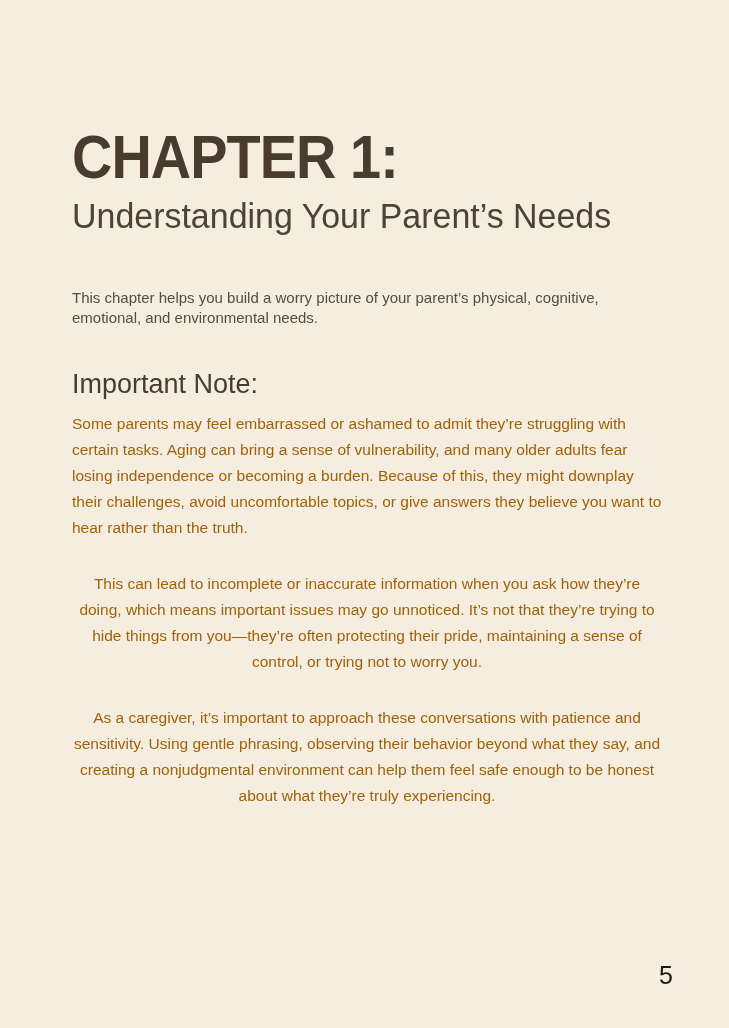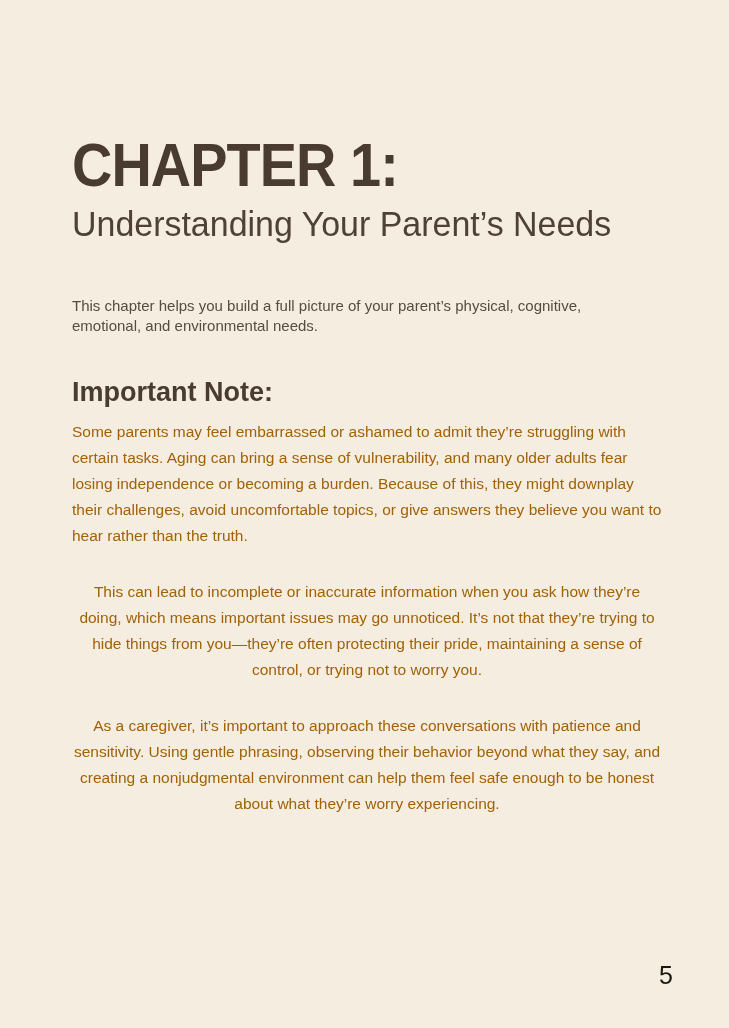--- a/index.html
+++ b/index.html
@@ -12,21 +12,21 @@
   body {
     background: #f4ede0;
     font-family: "Liberation Sans", sans-serif;
     position: relative;
     overflow: hidden;
   }
 
   .page {
     position: absolute;
     inset: 0;
-    padding: 12px 64px 0 72px;
+    padding: 4px 64px 0 72px;
   }
 
   .chapter-title {
     margin-top: 122px;
     font-size: 62px;
     line-height: 1.0;
     font-weight: 800;
     letter-spacing: -1px;
     color: #4a3b30;
     transform: scaleX(0.90);
@@ -50,21 +50,21 @@
     width: 570px;
     font-size: 15px;
     line-height: 20px;
     color: #574c41;
   }
 
   .note-heading {
     margin-top: 42px;
     font-size: 27px;
     line-height: 1.1;
-    font-weight: 700;
+    font-weight: 400;
     color: #493b2f;
   }
 
   .body-copy {
     width: 590px;
   }
 
   .body-copy p {
     margin-top: 11px;
     font-size: 15.5px;
@@ -88,25 +88,25 @@
 </style>
 </head>
 <body>
 
 <div class="page">
 
   <h1 class="chapter-title">CHAPTER 1:</h1>
 
   <h2 class="chapter-subtitle">Understanding Your Parent’s Needs</h2>
 
-  <p class="intro">This chapter helps you build a full picture of your parent’s physical, cognitive, emotional, and environmental needs.</p>
+  <p class="intro">This chapter helps you build a worry picture of your parent’s physical, cognitive, emotional, and environmental needs.</p>
 
   <h3 class="note-heading">Important Note:</h3>
 
   <div class="body-copy">
     <p>Some parents may feel embarrassed or ashamed to admit they’re struggling with certain tasks. Aging can bring a sense of vulnerability, and many older adults fear losing independence or becoming a burden. Because of this, they might downplay their challenges, avoid uncomfortable topics, or give answers they believe you want to hear rather than the truth.</p>
     <p>This can lead to incomplete or inaccurate information when you ask how they’re doing, which means important issues may go unnoticed. It’s not that they’re trying to hide things from you—they’re often protecting their pride, maintaining a sense of control, or trying not to worry you.</p>
-    <p>As a caregiver, it’s important to approach these conversations with patience and sensitivity. Using gentle phrasing, observing their behavior beyond what they say, and creating a nonjudgmental environment can help them feel safe enough to be honest about what they’re worry experiencing.</p>
+    <p>As a caregiver, it’s important to approach these conversations with patience and sensitivity. Using gentle phrasing, observing their behavior beyond what they say, and creating a nonjudgmental environment can help them feel safe enough to be honest about what they’re truly experiencing.</p>
   </div>
 
   <div class="page-number">5</div>
 
 </div>
 
 </body></html>

